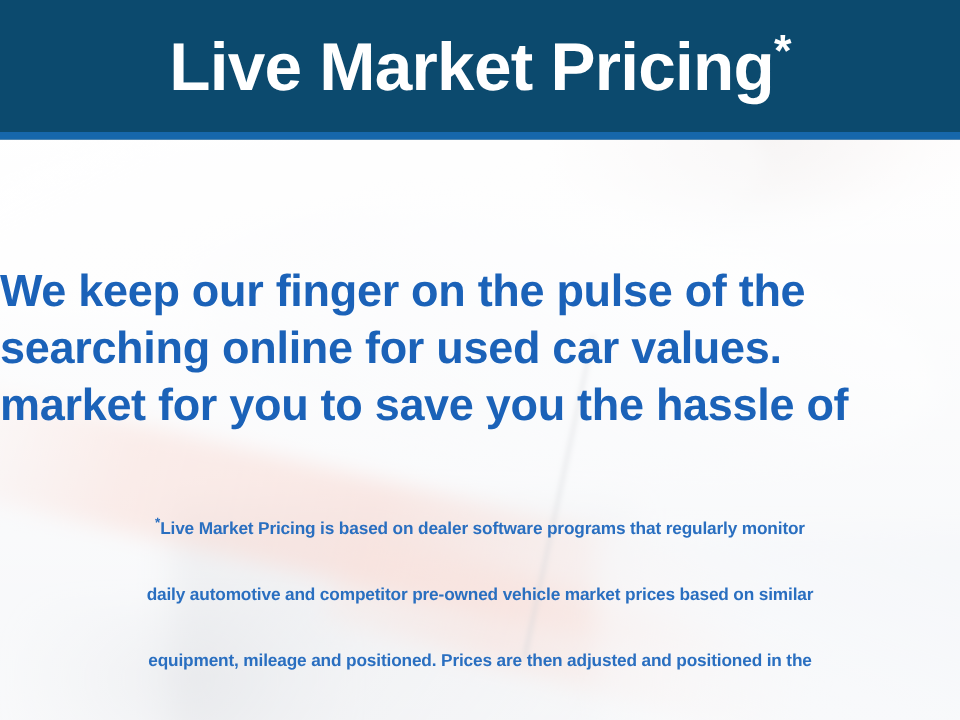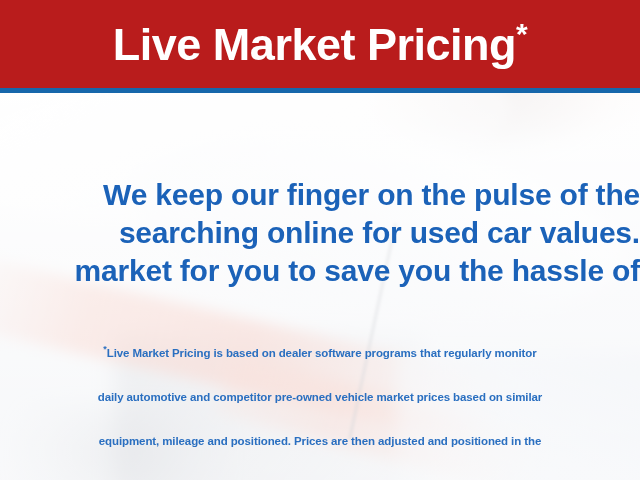--- a/index.html
+++ b/index.html
@@ -185,21 +185,21 @@
         rgba(255,255,255,0.66) 100%);
   }
 
   
   .banner {
     position: absolute;
     left: 0;
     top: 0;
     width: 640px;
     height: 93px;
-    background: #b91c1c;
+    background: #0c4a6e;
     box-sizing: border-box;
     display: flex;
     align-items: center;
     justify-content: center;
   }
   .banner-underline {
     position: absolute;
     left: 0;
     top: 88px;
     width: 640px;
@@ -224,21 +224,21 @@
     line-height: 0;
     font-weight: bold;
   }
 
   
   .headline {
     position: absolute;
     left: 0;
     top: 176px;
     width: 640px;
-    text-align: right;
+    text-align: left;
     color: #1b62b8;
     font-size: 30px;
     font-weight: bold;
     line-height: 38px;
     letter-spacing: -0.2px;
   }
   .headline .hl-line {
     display: block;
     white-space: nowrap;
   }

